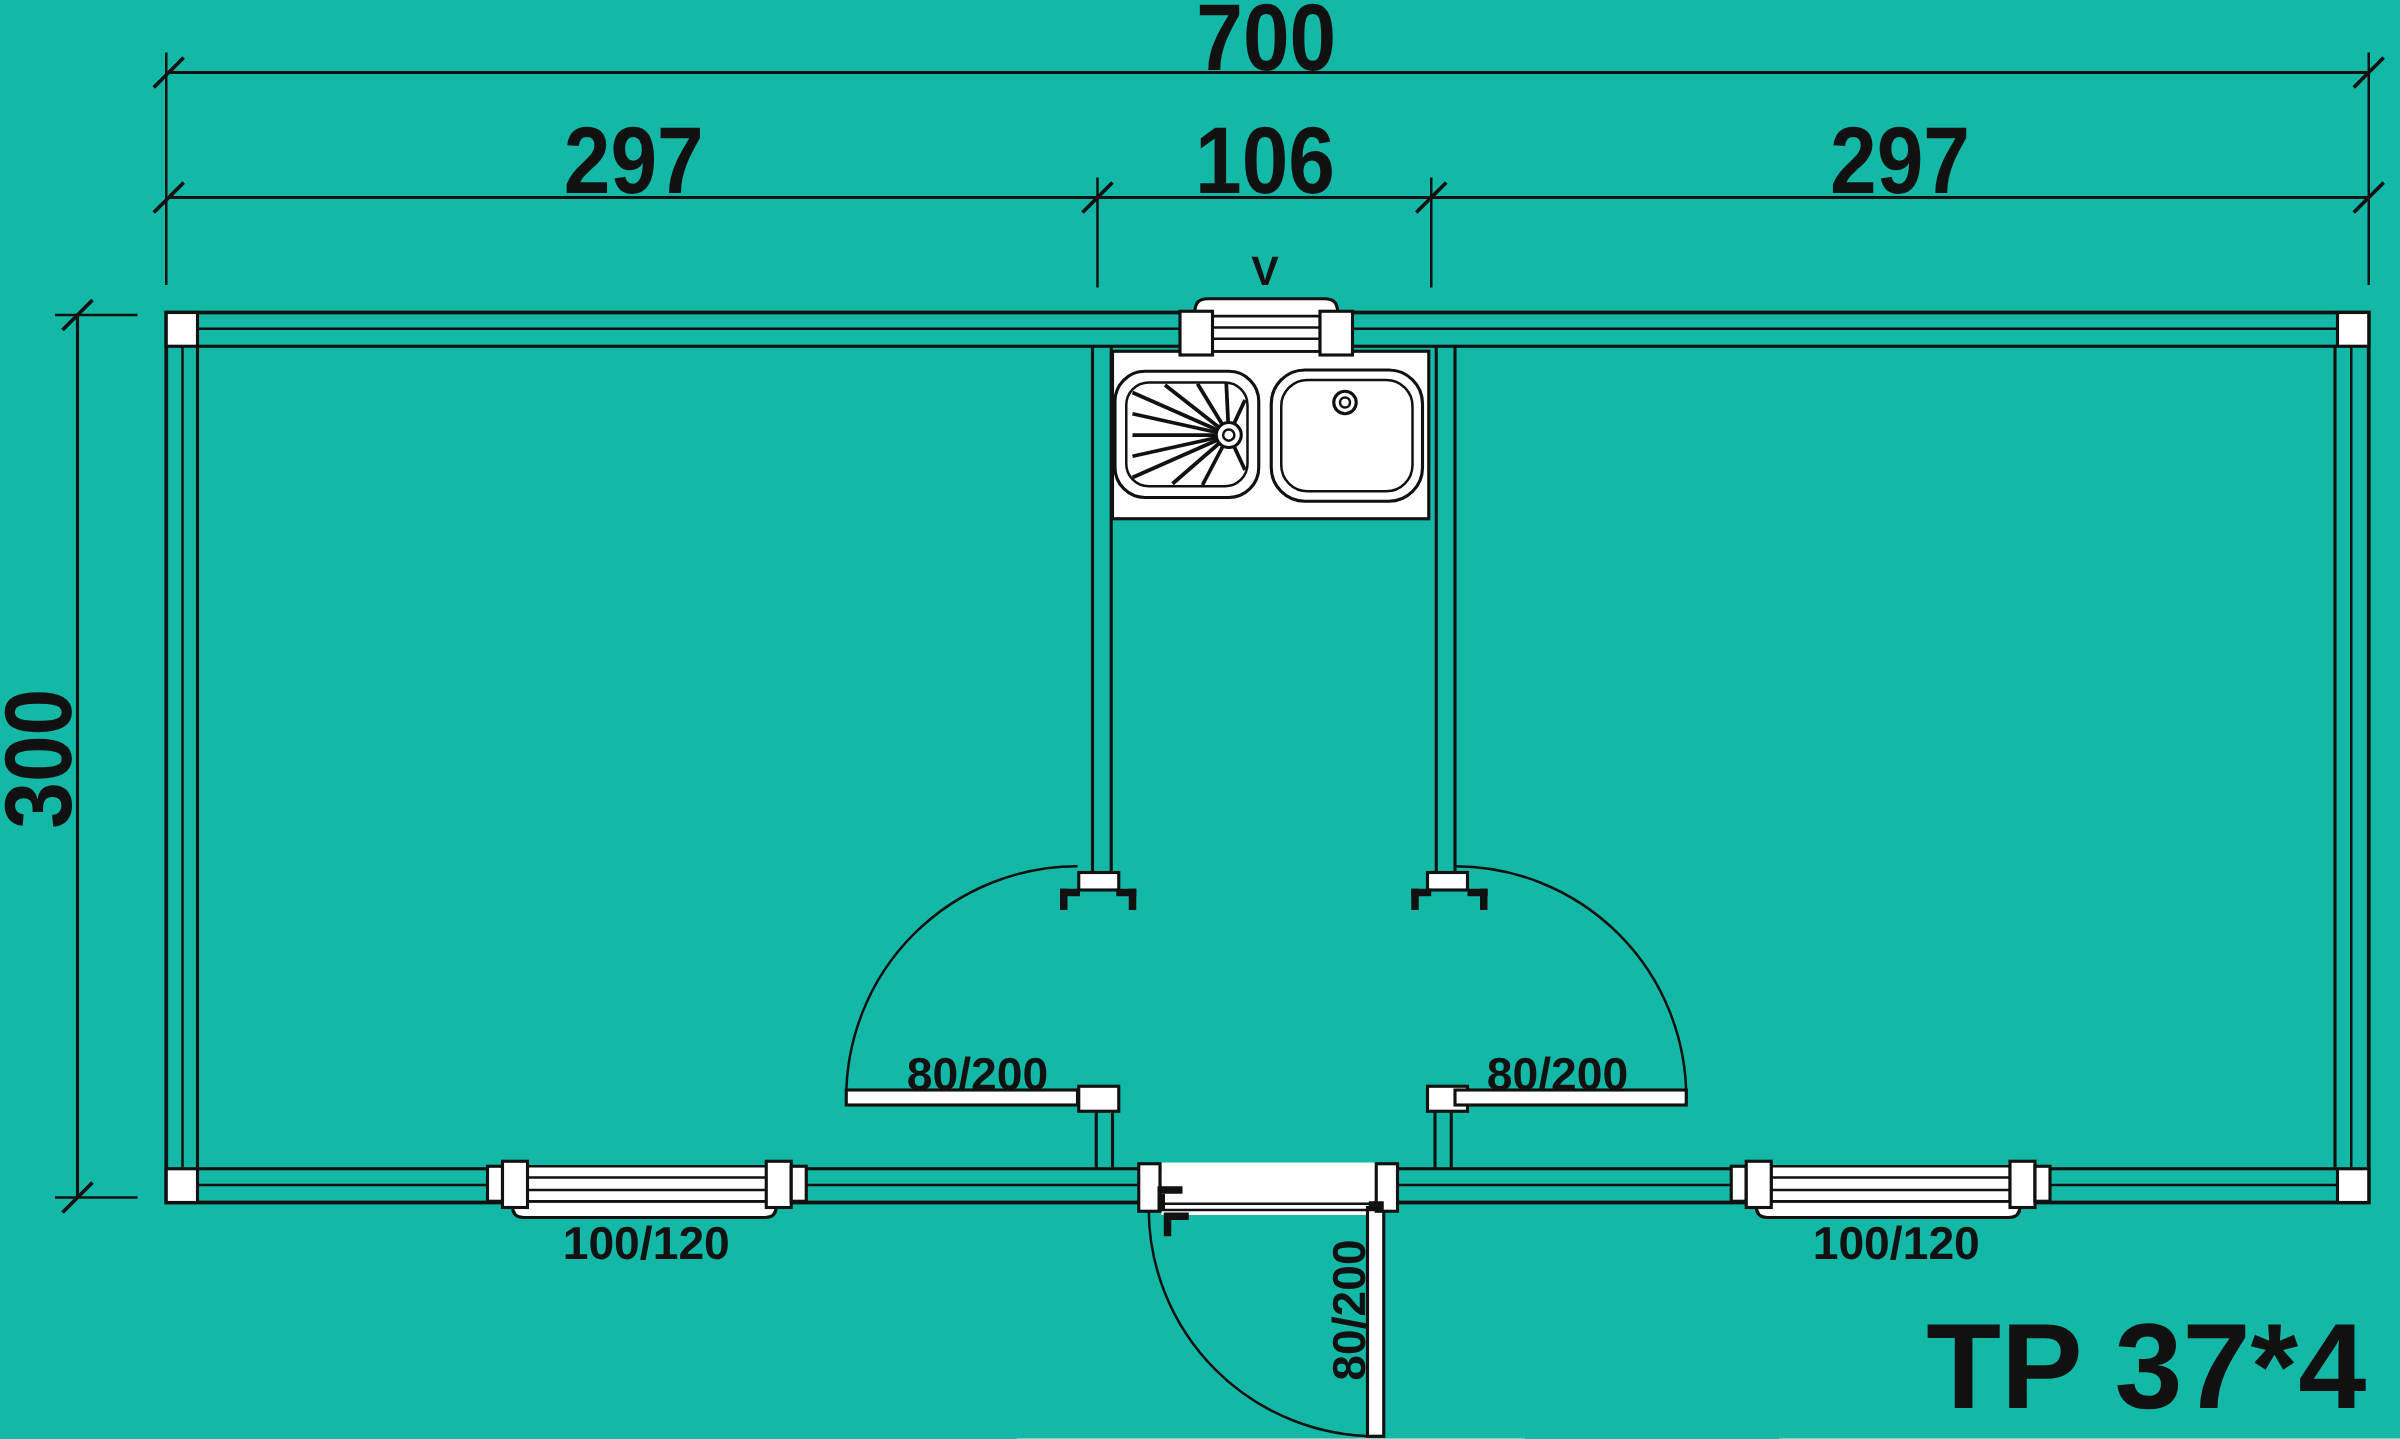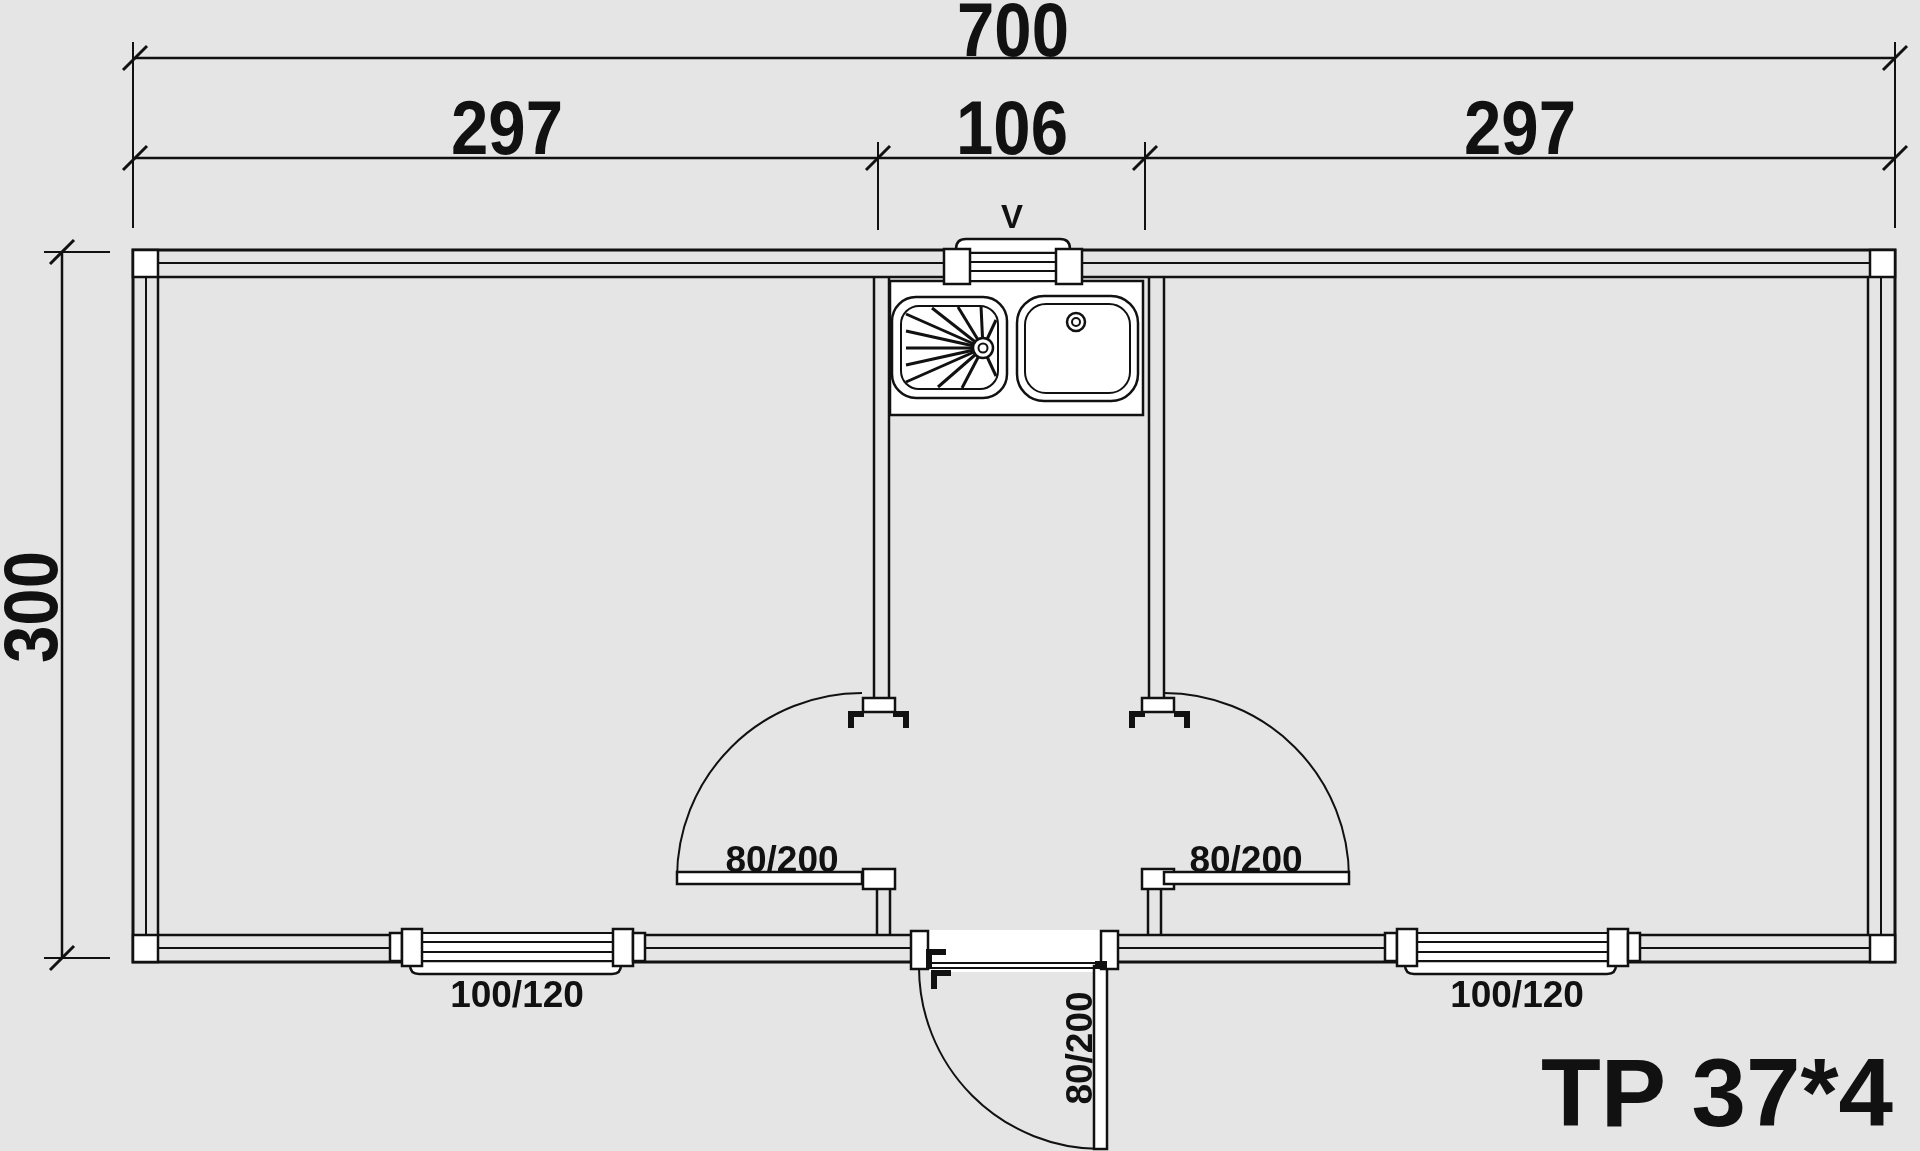--- a/index.html
+++ b/index.html
@@ -1,16 +1,16 @@
 <!DOCTYPE html>
 <html><head>
 <meta charset="utf-8">
 <style>
   html,body{margin:0;padding:0;background:#fff;}
-  .canvas{position:relative;width:1920px;height:1151px;background:#e5e5e5;overflow:hidden;}
+  .canvas{position:relative;width:1920px;height:1151px;background:#14b8a6;overflow:hidden;}
   svg{display:block;}
   text{font-family:"Liberation Sans","DejaVu Sans",sans-serif;font-weight:bold;fill:#111;}
   .dim-txt{font-size:76px;}
   .lbl-txt{font-size:37px;}
   .v-txt{font-size:33px;}
   .model-txt{font-size:97px;}
 </style>
 </head>
 <body>
 

